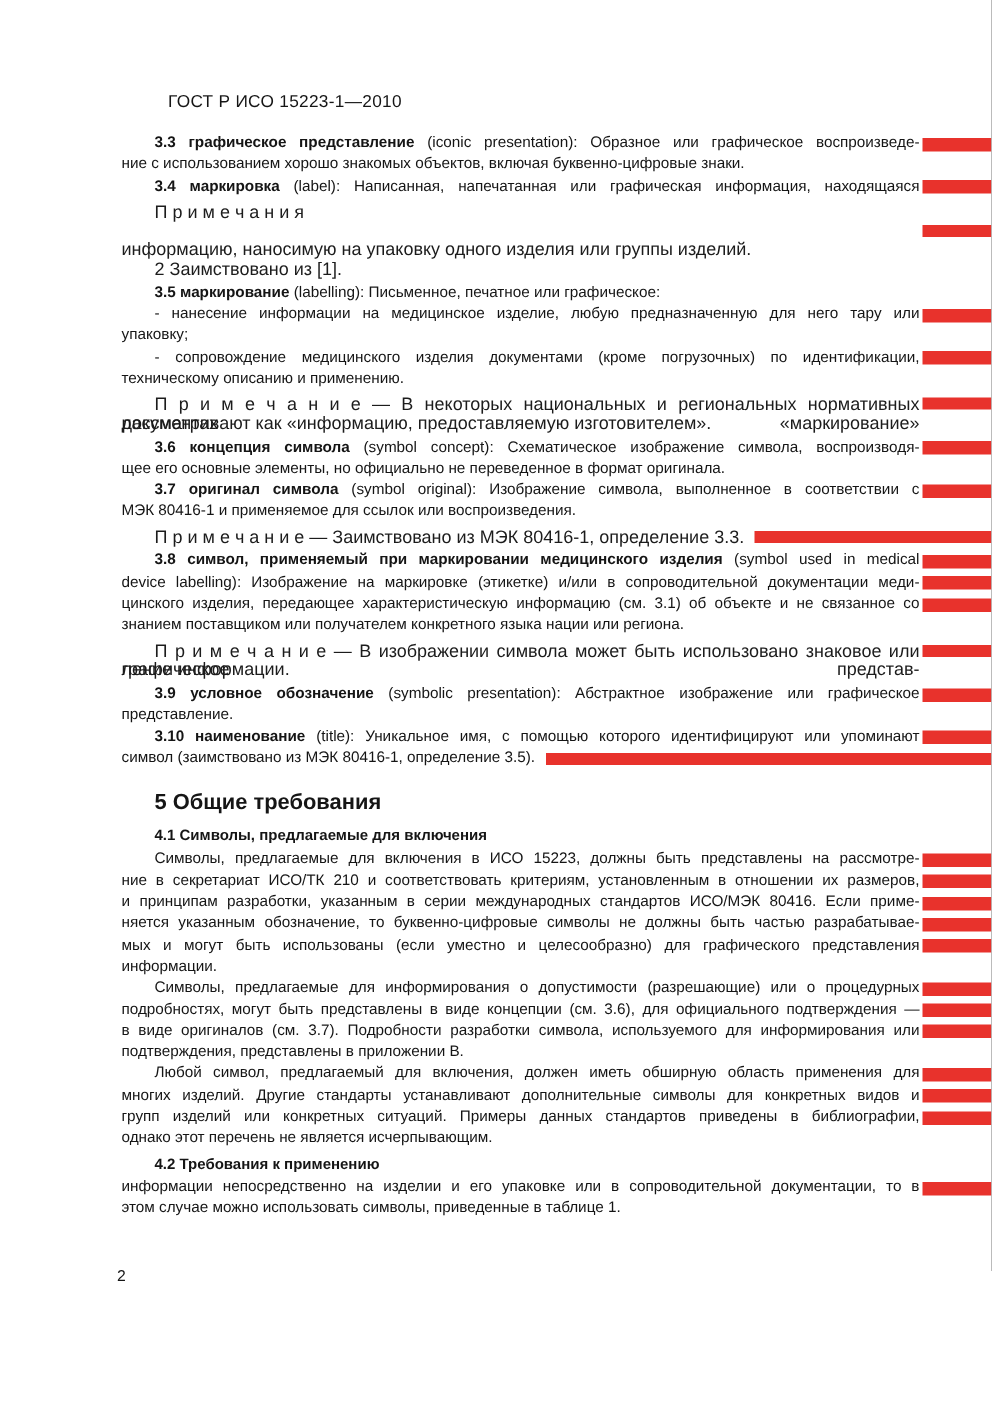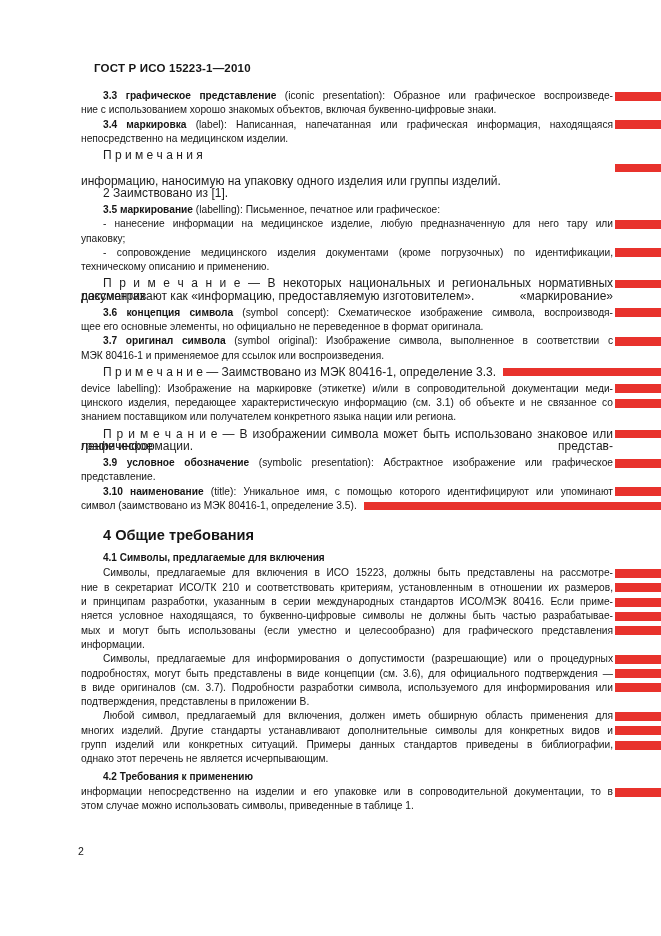--- a/index.html
+++ b/index.html
@@ -1,21 +1,21 @@
 <!DOCTYPE html>
 <html style="--red: #e8322c;"><head>
 <meta charset="utf-8">
 <style>
   html,body{margin:0;padding:0;background:#888;}
   .page{
     width:661px;height:936px;background:#ffffff;position:relative;
     font-family:"Liberation Sans","DejaVu Sans",sans-serif;color:#151515;
     margin:0 auto;overflow:hidden;
   }
-  .doc-header{position:absolute;left:74px;top:62px;font-size:11.5px;font-weight:bold;letter-spacing:.2px;padding-left:20px;}
+  .doc-header{position:absolute;left:92px;top:62px;font-size:11.5px;font-weight:normal;letter-spacing:.2px;padding-left:20px;}
   .content{position:absolute;left:81px;top:89px;width:532px;}
   .block{margin:0;}
   .block.p .line{font-size:10.2px;line-height:14.3px;height:14.3px;}
   .block.h2 .line{font-size:10px;line-height:14.3px;height:14.3px;font-weight:bold;}
   .block.h1 .line{font-size:14.6px;line-height:18px;height:18px;font-weight:bold;}
   .block.h1{margin:13px 0 7px 0;}
   .block.h2{margin:3px 0 1px 0;}
   .block.note{margin:3px 0;}
   .block.note .line{font-size:12px;line-height:12.7px;height:12.7px;color:#1c1c1c;}
   .line{position:relative;white-space:normal;}
@@ -37,21 +37,20 @@
 
 <div class="page">
   <div class="doc-header">ГОСТ Р ИСО 15223-1—2010</div>
   <div class="content">
       <div class="block p">
         <div class="line ind just"><span class="t"><b>3.3</b><span> </span><b>графическое представление</b><span> (iconic presentation): Образное или графическое воспроизведе-</span></span><span class="endbar"></span></div>
         <div class="line"><span class="t"><span>ние с использованием хорошо знакомых объектов, включая буквенно-цифровые знаки.</span></span></div>
       </div>
       <div class="block p">
         <div class="line ind just"><span class="t"><b>3.4</b><span> </span><b>маркировка</b><span> (label): Написанная, напечатанная или графическая информация, находящаяся</span></span><span class="endbar"></span></div>
-        <div class="line"><span class="t"><span>непосредственно на медицинском изделии.</span></span></div>
       </div>
       <div class="block note">
         <div class="line ind"><span class="t"><span>П р и м е ч а н и я</span></span></div>
         <div class="line ind just"><span class="endbar"></span></div>
         <div class="line"><span class="t"><span>информацию, наносимую на упаковку одного изделия или группы изделий.</span></span></div>
         <div class="line ind"><span class="t"><span>2 Заимствовано из [1].</span></span></div>
       </div>
       <div class="block p">
         <div class="line ind"><span class="t"><b>3.5</b><span> </span><b>маркирование</b><span> (labelling): Письменное, печатное или графическое:</span></span></div>
         <div class="line ind just"><span class="t"><span>- нанесение информации на медицинское изделие, любую предназначенную для него тару или</span></span><span class="endbar"></span></div>
@@ -71,50 +70,51 @@
         <div class="line ind just"><span class="t"><b>3.7</b><span> </span><b>оригинал символа</b><span> (symbol original): Изображение символа, выполненное в соответствии с</span></span><span class="endbar"></span></div>
         <div class="line"><span class="t"><span>МЭК 80416-1 и применяемое для ссылок или воспроизведения.</span></span></div>
       </div>
       <div class="block note">
         <div class="line ind flex">
           <span class="t"><span>П р и м е ч а н и е — Заимствовано из МЭК 80416-1, определение 3.3.</span></span>
           <span class="fillbar"></span>
         </div>
       </div>
       <div class="block p">
+        <div class="line ind just"><span class="t"><b>3.8</b><span> </span><b>символ, применяемый при маркировании медицинского изделия</b><span> (symbol used in medical</span></span><span class="endbar"></span></div>
         <div class="line just"><span class="t"><span>device labelling): Изображение на маркировке (этикетке) и/или в сопроводительной документации меди-</span></span><span class="endbar"></span></div>
         <div class="line just"><span class="t"><span>цинского изделия, передающее характеристическую информацию (см. 3.1) об объекте и не связанное со</span></span><span class="endbar"></span></div>
         <div class="line"><span class="t"><span>знанием поставщиком или получателем конкретного языка нации или региона.</span></span></div>
       </div>
       <div class="block note">
         <div class="line ind just"><span class="t"><span>П р и м е ч а н и е — В изображении символа может быть использовано знаковое или графическое представ-</span></span><span class="endbar"></span></div>
         <div class="line"><span class="t"><span>ление информации.</span></span></div>
       </div>
       <div class="block p">
         <div class="line ind just"><span class="t"><b>3.9</b><span> </span><b>условное обозначение</b><span> (symbolic presentation): Абстрактное изображение или графическое</span></span><span class="endbar"></span></div>
         <div class="line"><span class="t"><span>представление.</span></span></div>
       </div>
       <div class="block p">
         <div class="line ind just"><span class="t"><b>3.10</b><span> </span><b>наименование</b><span> (title): Уникальное имя, с помощью которого идентифицируют или упоминают</span></span><span class="endbar"></span></div>
         <div class="line flex">
           <span class="t"><span>символ (заимствовано из МЭК 80416-1, определение 3.5).</span></span>
           <span class="fillbar"></span>
         </div>
       </div>
       <div class="block h1">
-        <div class="line ind"><span class="t"><b>4 Общие требования</b></span></div>
+        <div class="line ind"><span class="t"><b>5 Общие требования</b></span></div>
       </div>
       <div class="block h2">
         <div class="line ind"><span class="t"><b>4.1 Символы, предлагаемые для включения</b></span></div>
       </div>
       <div class="block p">
         <div class="line ind just"><span class="t"><span>Символы, предлагаемые для включения в ИСО 15223, должны быть представлены на рассмотре-</span></span><span class="endbar"></span></div>
         <div class="line just"><span class="t"><span>ние в секретариат ИСО/ТК 210 и соответствовать критериям, установленным в отношении их размеров,</span></span><span class="endbar"></span></div>
         <div class="line just"><span class="t"><span>и принципам разработки, указанным в серии международных стандартов ИСО/МЭК 80416. Если приме-</span></span><span class="endbar"></span></div>
-        <div class="line just"><span class="t"><span>няется условное находящаяся, то буквенно-цифровые символы не должны быть частью разрабатывае-</span></span><span class="endbar"></span></div>
+        <div class="line just"><span class="t"><span>няется указанным обозначение, то буквенно-цифровые символы не должны быть частью разрабатывае-</span></span><span class="endbar"></span></div>
         <div class="line just"><span class="t"><span>мых и могут быть использованы (если уместно и целесообразно) для графического представления</span></span><span class="endbar"></span></div>
         <div class="line"><span class="t"><span>информации.</span></span></div>
       </div>
       <div class="block p">
         <div class="line ind just"><span class="t"><span>Символы, предлагаемые для информирования о допустимости (разрешающие) или о процедурных</span></span><span class="endbar"></span></div>
         <div class="line just"><span class="t"><span>подробностях, могут быть представлены в виде концепции (см. 3.6), для официального подтверждения —</span></span><span class="endbar"></span></div>
         <div class="line just"><span class="t"><span>в виде оригиналов (см. 3.7). Подробности разработки символа, используемого для информирования или</span></span><span class="endbar"></span></div>
         <div class="line"><span class="t"><span>подтверждения, представлены в приложении В.</span></span></div>
       </div>
       <div class="block p">

